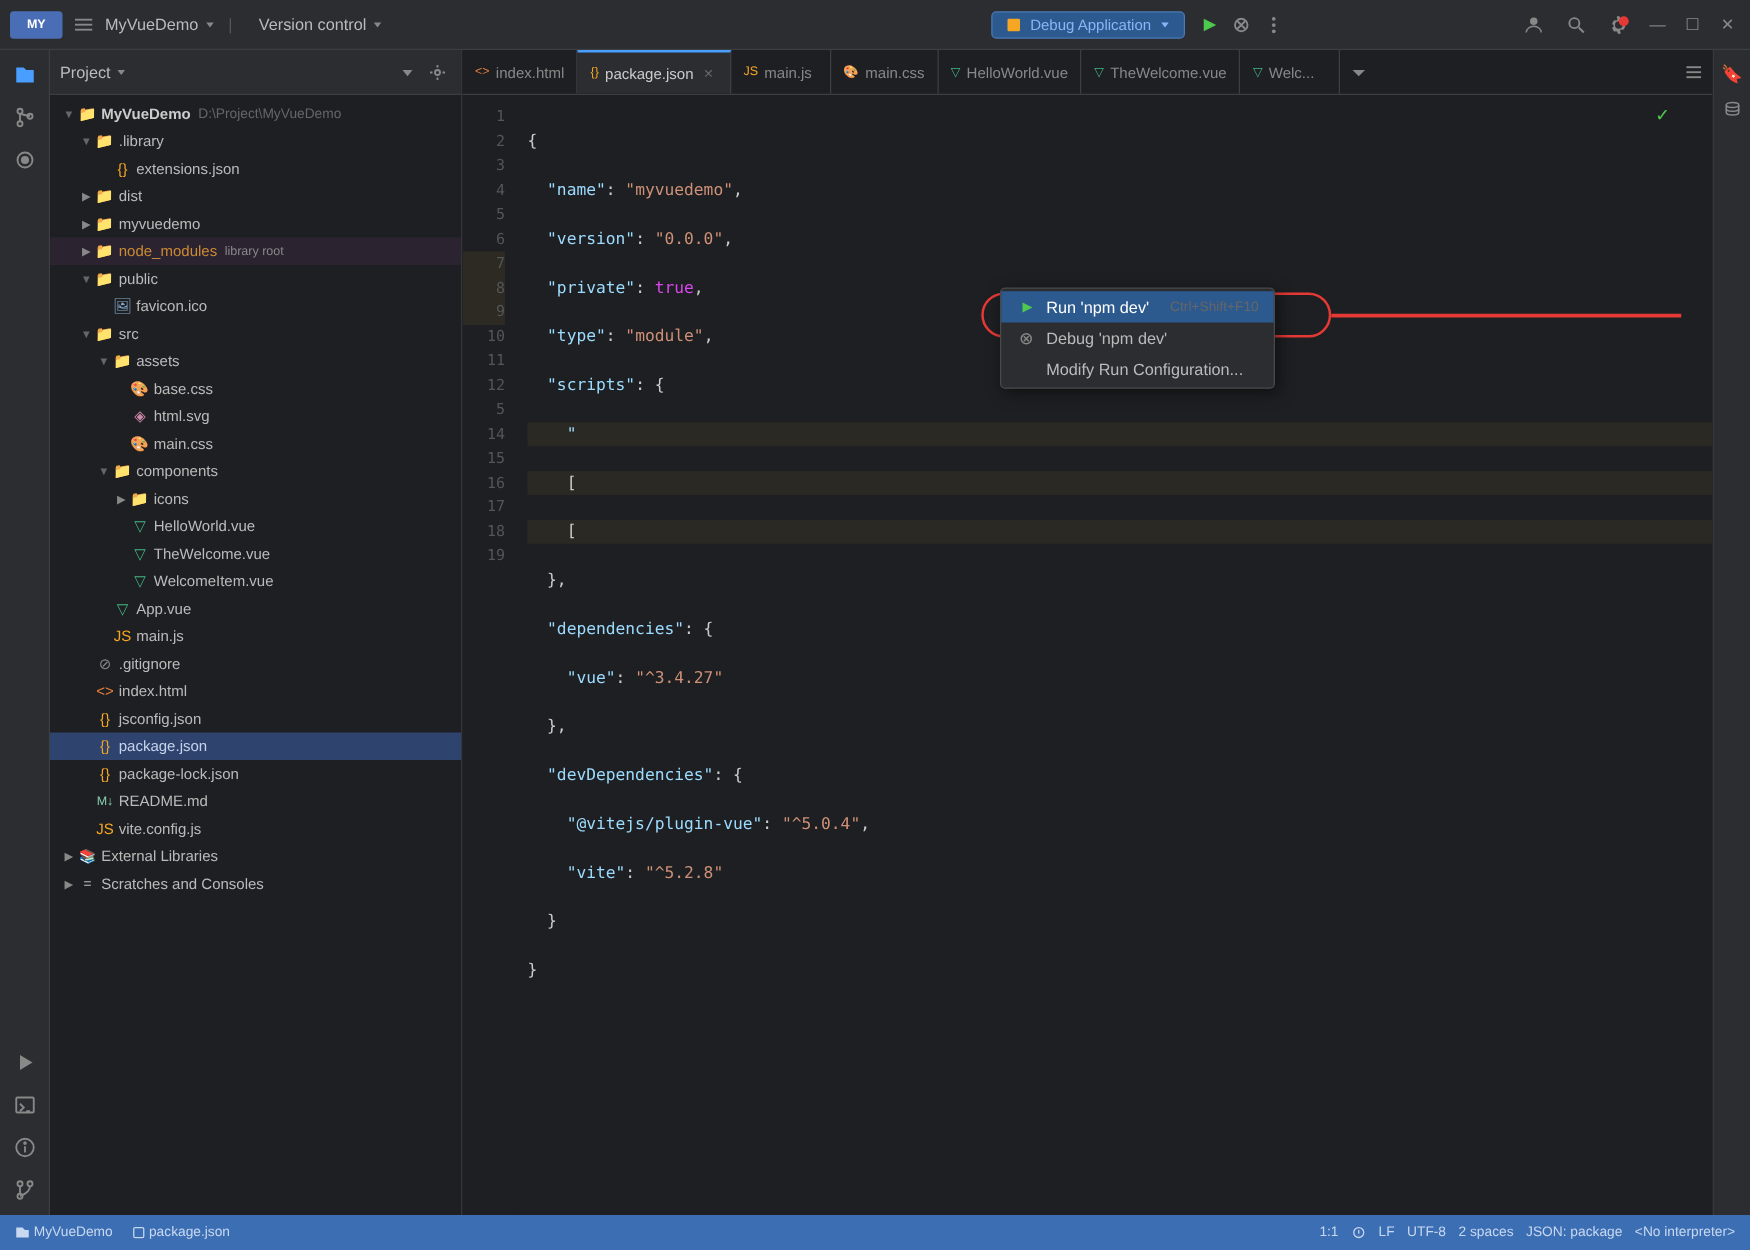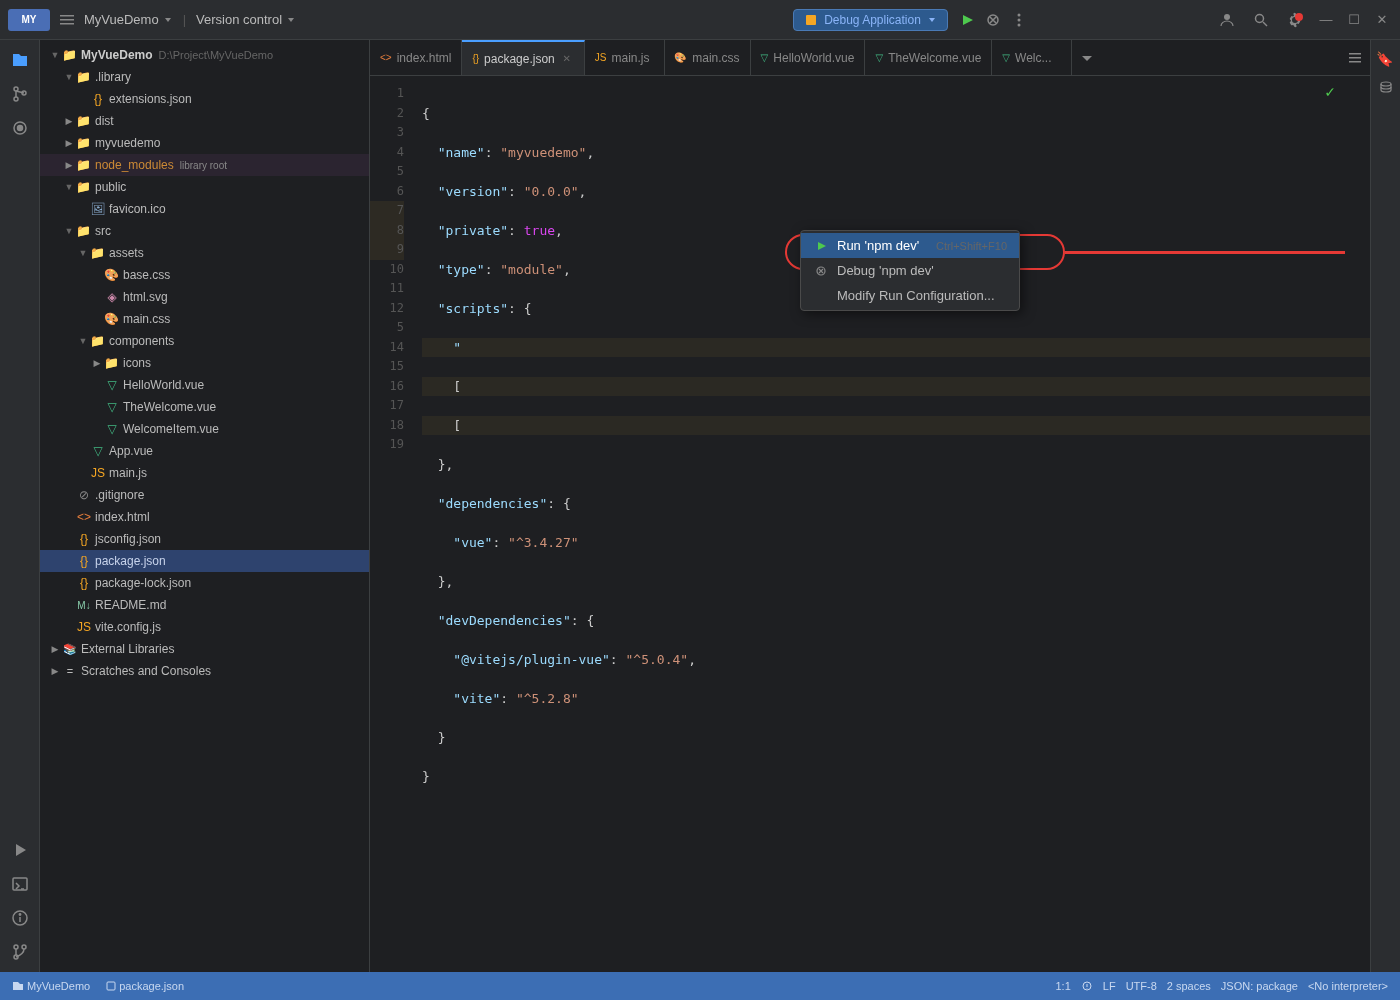--- a/index.html
+++ b/index.html
@@ -41,21 +41,21 @@
     .titlebar-menu-btn {
       width: 22px; height: 22px;
       display: flex; align-items: center; justify-content: center;
       color: #888; cursor: pointer;
     }
     .titlebar-project {
       display: flex; align-items: center; gap: 4px;
       color: #bbb; font-size: 13px; cursor: pointer;
     }
     .titlebar-separator { color: #555; margin: 0 4px; }
-    .titlebar-vcs { color: #bbb; font-size: 13px; cursor: pointer; display: flex; align-items: center; gap: 4px; }
+    .titlebar-vcs { color: #bbb; font-size: 13px; cursor: pointer; display: flex; align-items: center; gap: 4px; margin-left: 11px; }
     .titlebar-center { flex: 1; display: flex; align-items: center; justify-content: center; }
     .debug-btn {
       background: #2d5a8e;
       border: 1px solid #4a7ab5;
       border-radius: 4px;
       color: #8ab4f8;
       padding: 3px 10px;
       font-size: 12px;
       display: flex; align-items: center; gap: 6px;
       cursor: pointer;
@@ -470,20 +470,39 @@
           <circle cx="5" cy="4" r="2"></circle>
           <circle cx="13" cy="4" r="2"></circle>
           <circle cx="5" cy="14" r="2"></circle>
           <line x1="5" y1="6" x2="5" y2="12"></line>
           <path d="M13 6c0 4-3 6-8 8"></path>
         </svg>
     </div>
   </div>
 
   <div class="sidebar">
+    <div class="sidebar-header">
+      <span class="sidebar-title">Project</span>
+      <svg width="10" height="10" viewBox="0 0 10 10" fill="#888">
+          <path d="M2 3l3 4 3-4z"></path>
+        </svg>
+      <div class="sidebar-header-actions">
+        <div class="sidebar-icon-btn">
+          <svg width="14" height="14" viewBox="0 0 14 14" fill="#888">
+              <path d="M3 5l4 5 4-5z"></path>
+            </svg>
+        </div>
+        <div class="sidebar-icon-btn">
+          <svg width="14" height="14" viewBox="0 0 14 14" fill="#888">
+              <circle cx="7" cy="7" r="2" stroke="#888" stroke-width="1.5" fill="none"></circle>
+              <path d="M7 1v2M7 11v2M1 7h2M11 7h2" stroke="#888" stroke-width="1.5"></path>
+            </svg>
+        </div>
+      </div>
+    </div>
 
     <div class="sidebar-tree">
 
       <div class="tree-item">
         <span class="tree-indent" style="width:4px"></span>
         <span class="tree-arrow">▼</span>
         <span class="tree-icon folder-icon">📁</span>
         <span class="tree-label" style="color:#ccc;font-weight:600">MyVueDemo</span>
         <span style="margin-left:6px;font-size:11px;color:#666">D:\Project\MyVueDemo</span>
       </div>

